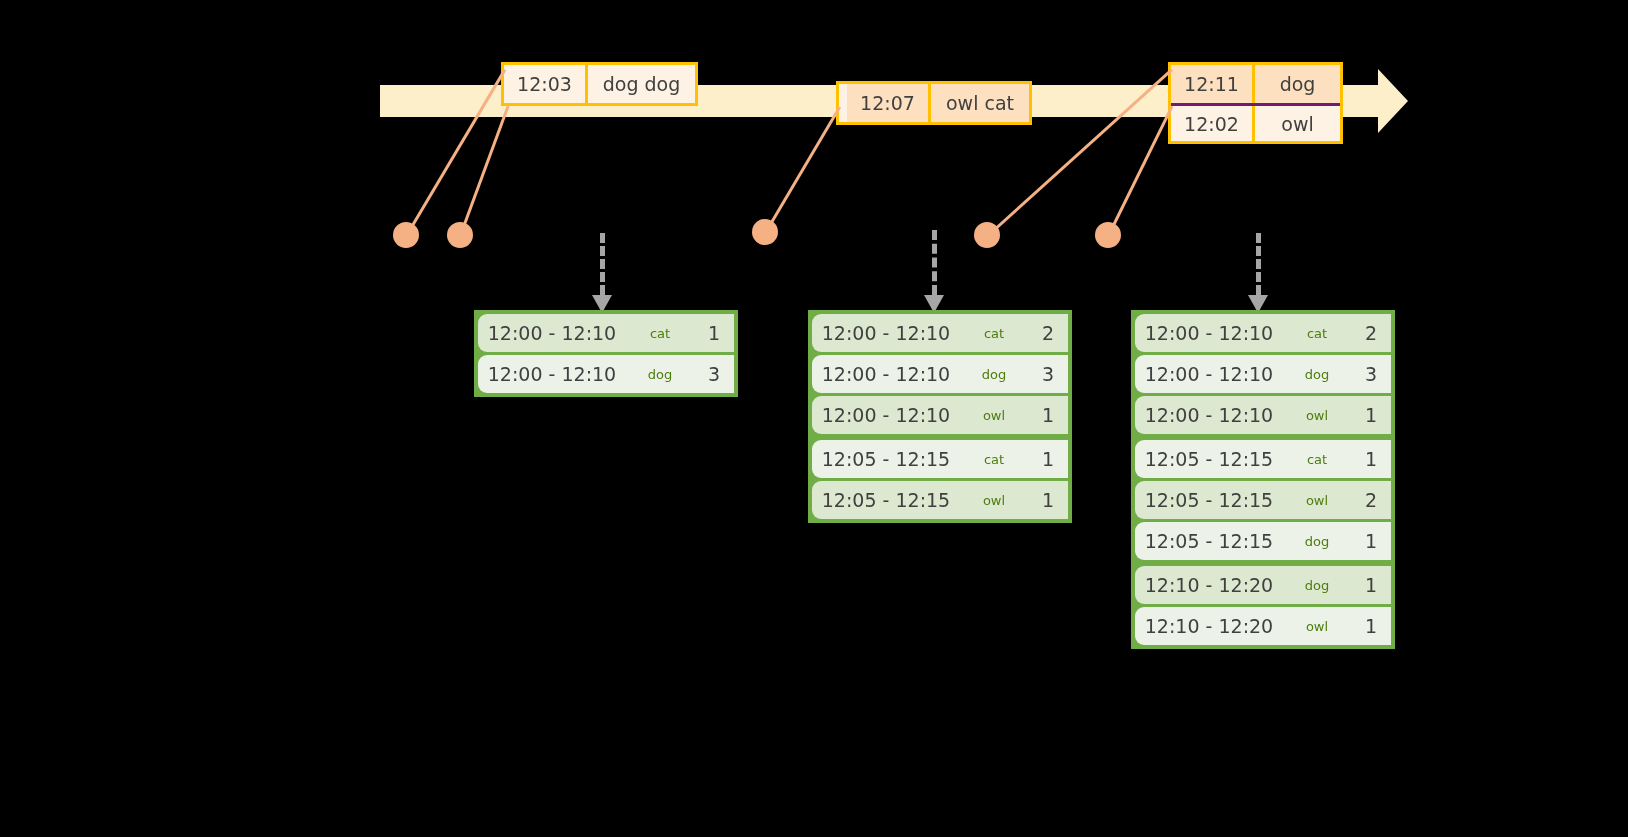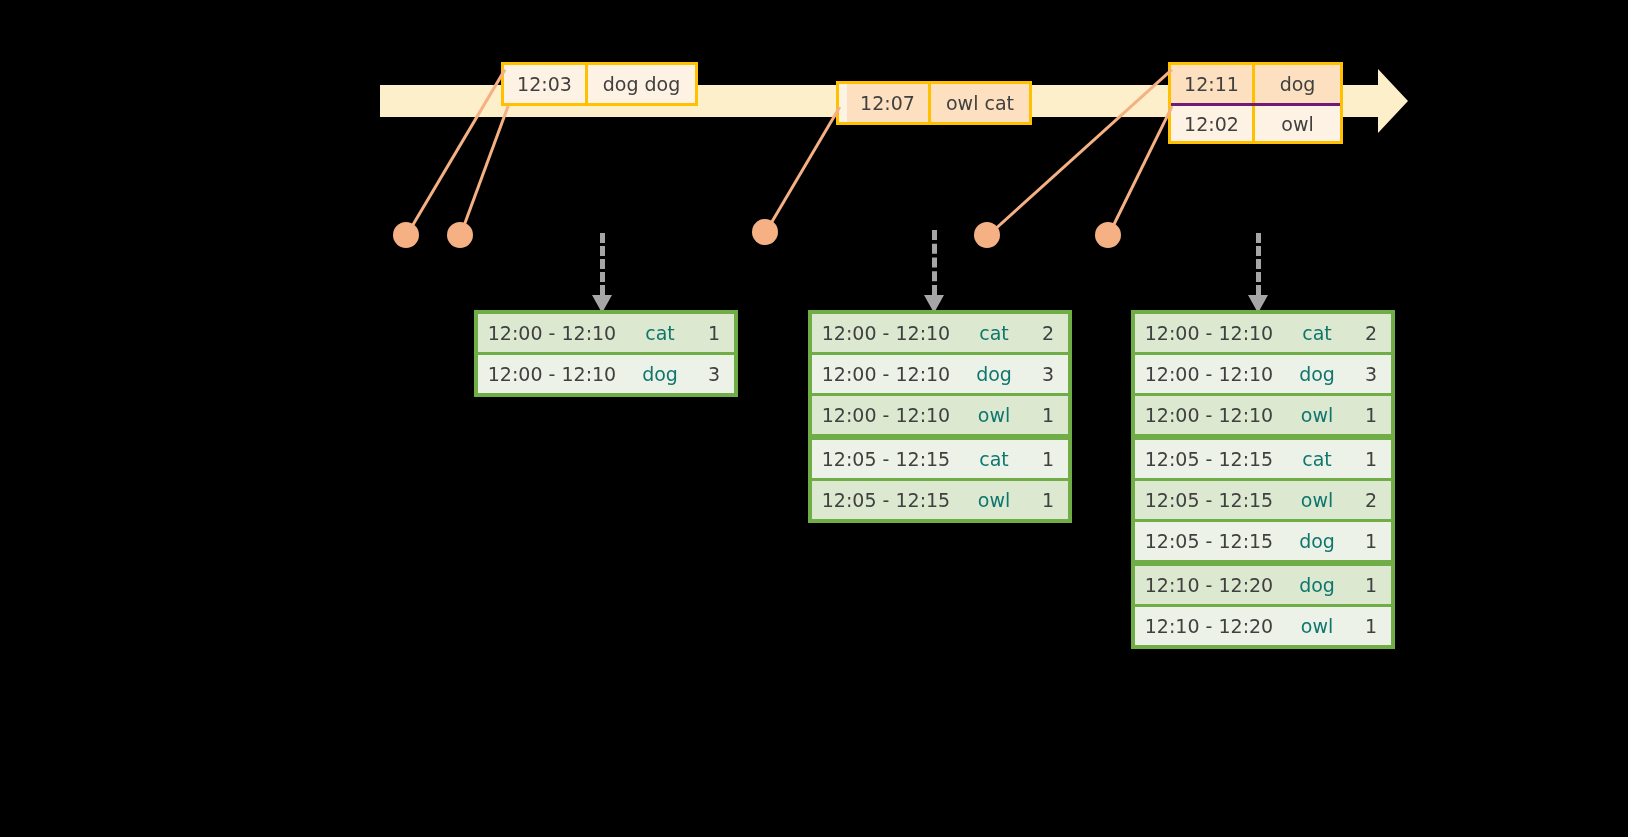--- a/index.html
+++ b/index.html
@@ -132,42 +132,43 @@
     border: 4px solid #70AD47;
     box-sizing: border-box;
     display: flex;
     flex-direction: column;
     background: #70AD47;
   }
   .rt-row {
     display: flex;
     height: 38px;
     box-sizing: border-box;
+    border-radius: 9px;
   }
   .rt-row.shade-a { background: #DCE8D0; }
   .rt-row.shade-b { background: #EDF2E8; }
   .rt-row + .rt-row { margin-top: 3px; }
   .rt-row.group-break { margin-top: 6px; }
   .rt-window {
     width: 148px;
     display: flex;
     align-items: center;
     justify-content: center;
     font-size: 19px;
     color: #404040;
     box-sizing: border-box;
   }
   .rt-word {
     width: 62px;
     margin-left: 3px;
     display: flex;
     align-items: center;
     justify-content: center;
-    font-size: 19px;
-    color: #0f766e;
+    font-size: 13px;
+    color: #4d7c0f;
     box-sizing: border-box;
   }
   .rt-count {
     width: 40px;
     margin-left: 3px;
     display: flex;
     align-items: center;
     justify-content: center;
     font-size: 19px;
     color: #404040;

